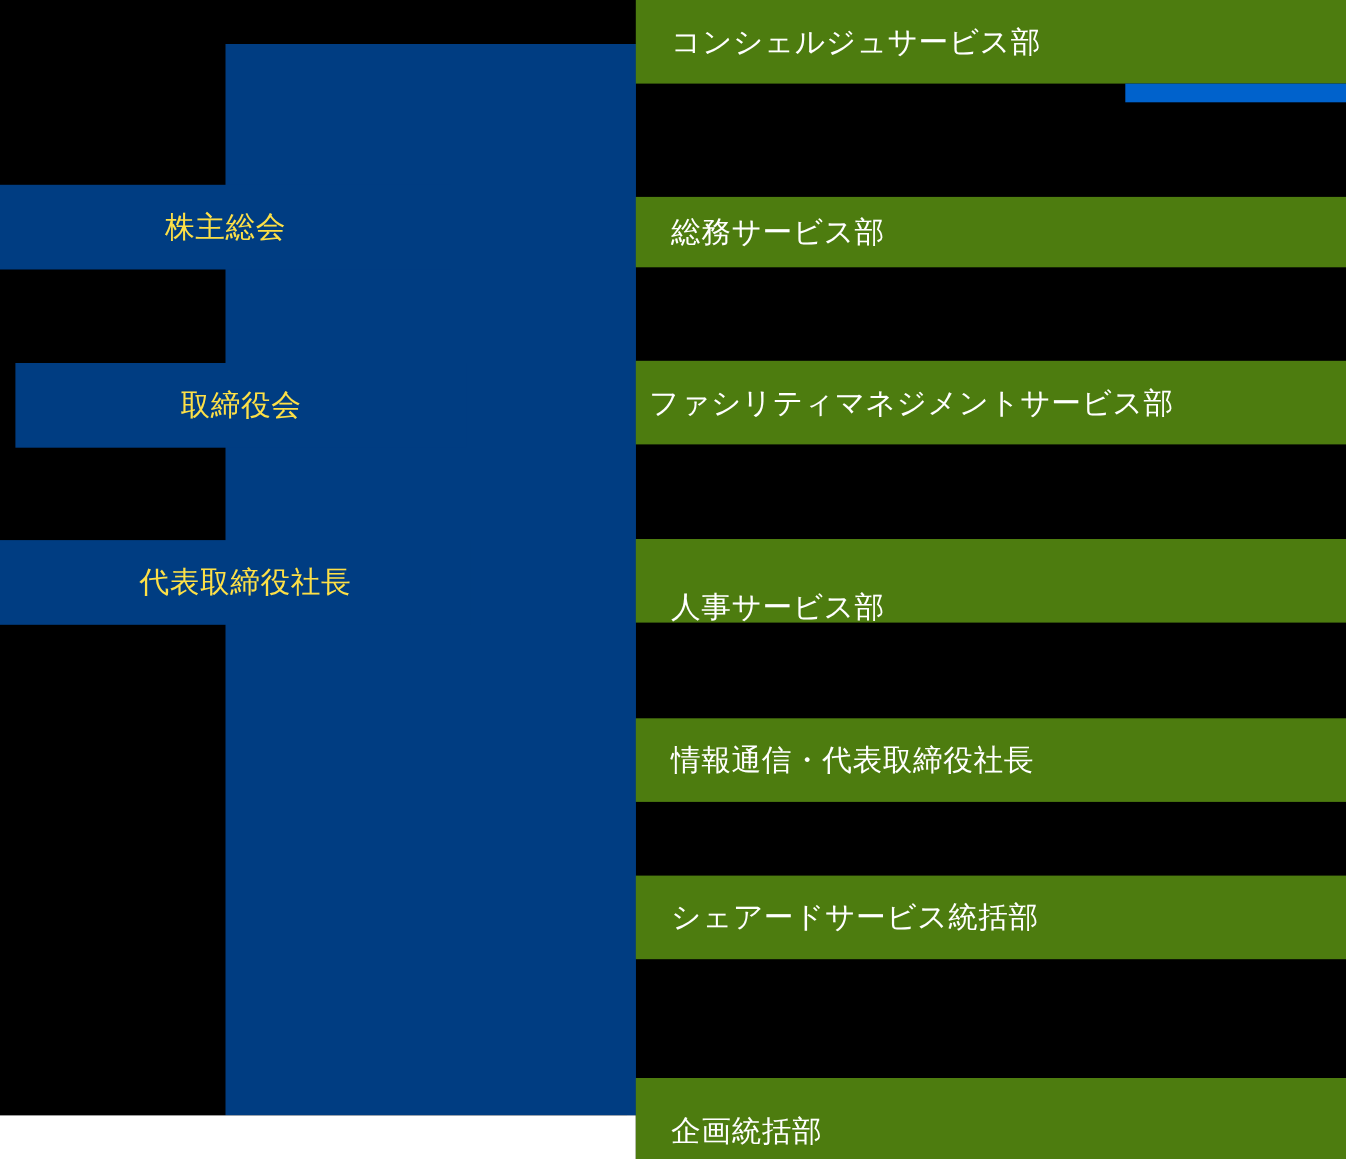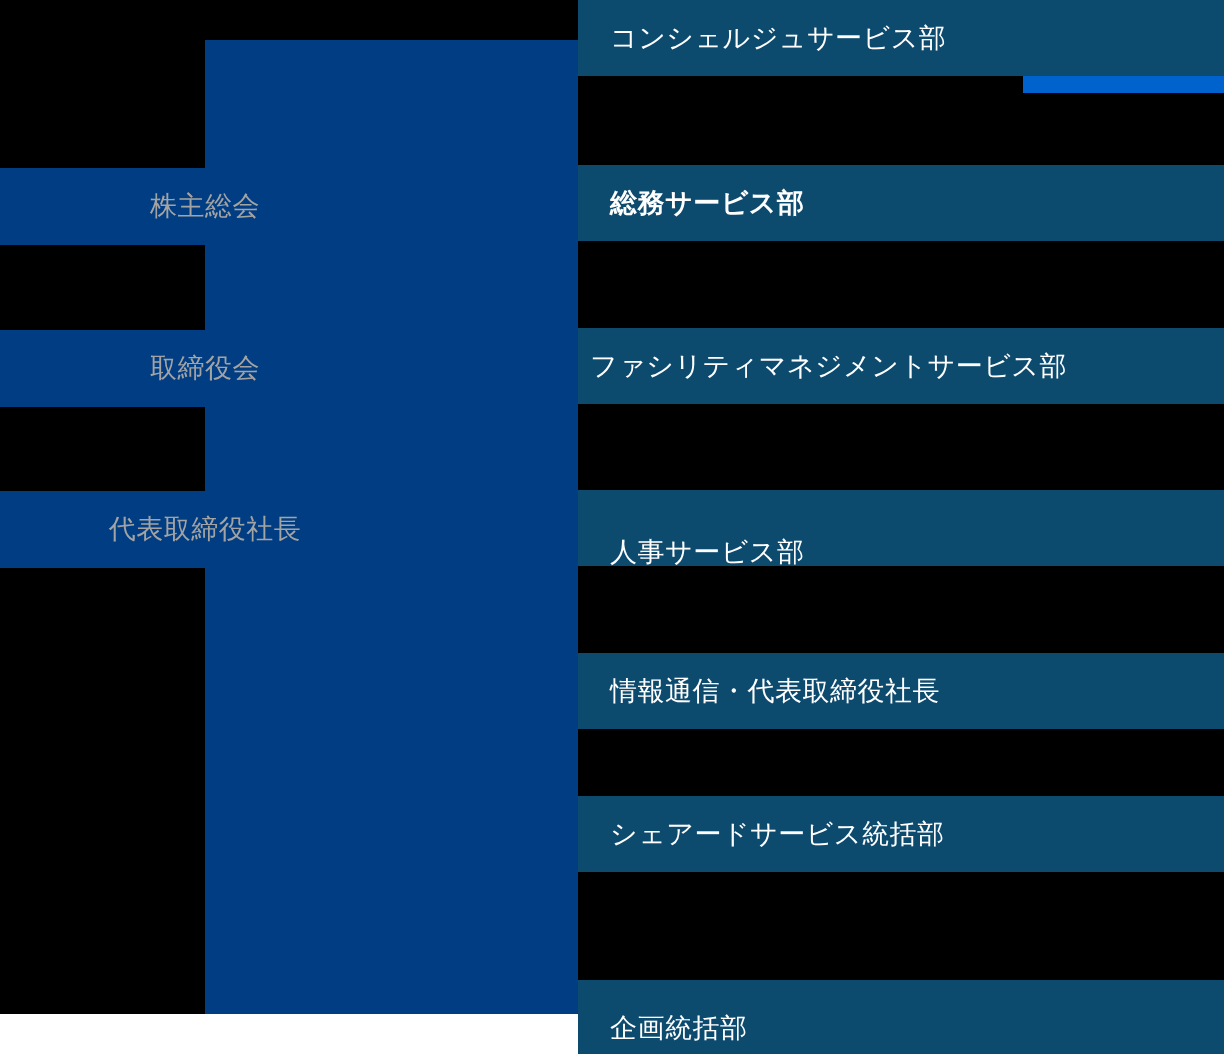--- a/index.html
+++ b/index.html
@@ -33,36 +33,36 @@
     position: absolute;
     background: #ffffff;
   }
 
   
   .gov-box {
     position: absolute;
     left: 0;
     width: 410px;
     background: #003d82;
-    color: #a3a3a3;
+    color: #fde047;
     display: flex;
     align-items: center;
     justify-content: center;
     font-size: 27px;
     letter-spacing: 0.5px;
     line-height: 1;
     white-space: nowrap;
   }
 
   
   .dept-box {
     position: absolute;
     left: 578px;
     width: 646px;
-    background: #0c4a6e;
+    background: #4d7c0f;
     color: #ffffff;
     display: flex;
     align-items: center;
     font-size: 27px;
     letter-spacing: 0.5px;
     line-height: 1;
     white-space: nowrap;
     box-sizing: border-box;
     padding-left: 32px;
   }
@@ -84,33 +84,33 @@
   <div class="navy-column" style="left:205px; top:40px; width:373px; height:974px;"></div>
 
   <div class="navy-strip" style="left:570px; top:40px; width:8px; height:974px;"></div>
 
   <div class="white-base" style="left:0px; top:1014px; width:578px; height:40px;"></div>
 
   <div class="gov-box" style="top:168px; height:77px;">
     <span>株主総会</span>
   </div>
 
-  <div class="gov-box" style="top:330px; height:77px;">
+  <div class="gov-box" style="top:330px; height:77px;margin-left:14px;">
     <span>取締役会</span>
   </div>
 
-  <div class="gov-box" style="top:491px; height:77px;">
+  <div class="gov-box" style="top:491px; height:77px;padding-left:18px;">
     <span>代表取締役社長</span>
   </div>
 
   <div class="dept-box tall-right" style="top:0px; height:76px;">
     <span>コンシェルジュサービス部</span>
   </div>
 
-  <div class="dept-box" style="top:165px; height:76px;font-weight:bold;">
+  <div class="dept-box" style="top:179px; height:64px;">
     <span>総務サービス部</span>
   </div>
 
   <div class="dept-box" style="top:328px; height:76px;padding-left:12px;">
     <span>ファシリティマネジメントサービス部</span>
   </div>
 
   <div class="dept-box" style="top:490px; height:76px;align-items:flex-end;">
     <span>人事サービス部</span>
   </div>

